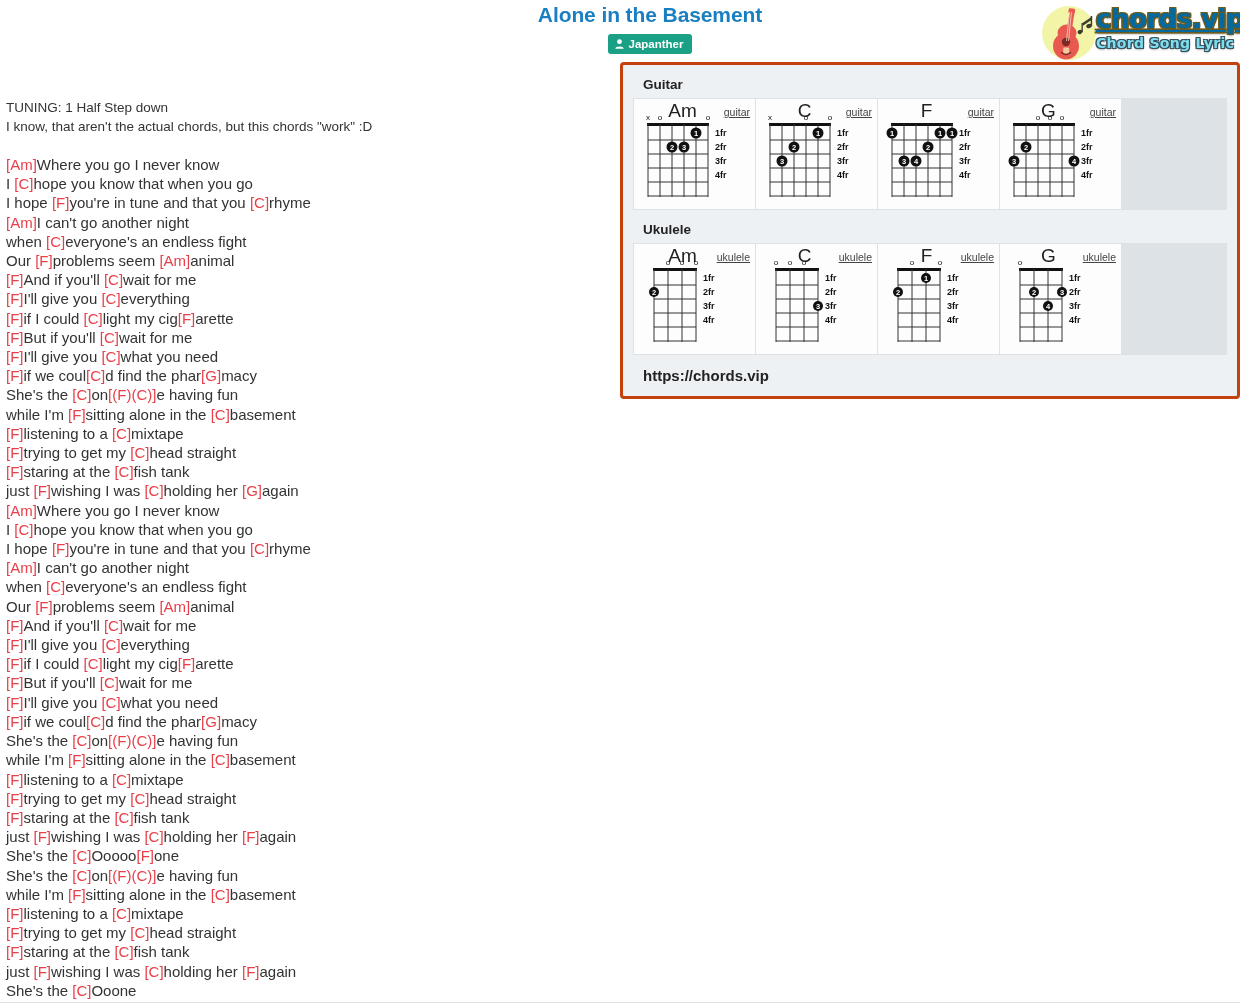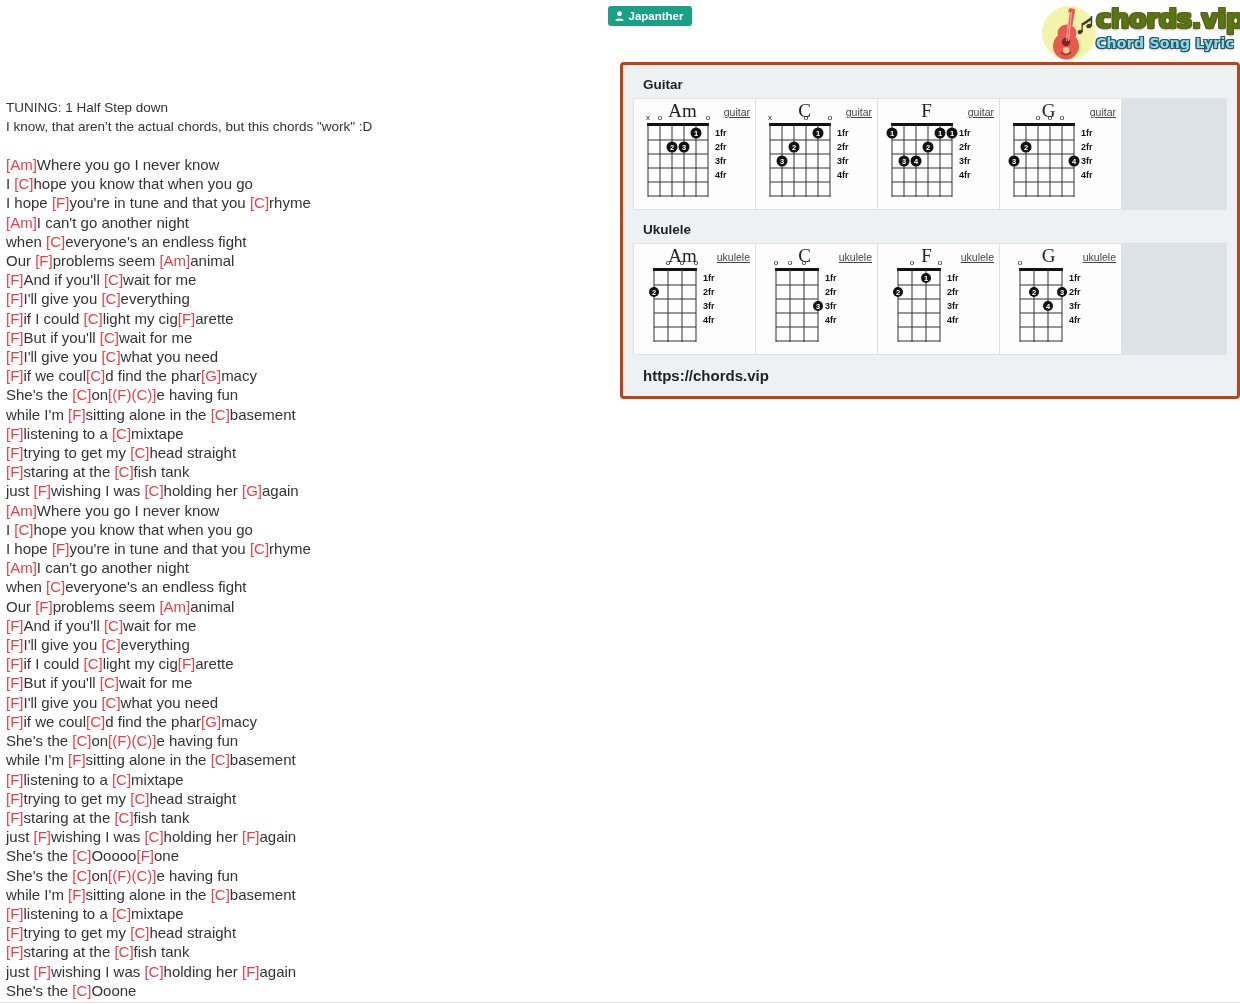--- a/index.html
+++ b/index.html
@@ -75,28 +75,29 @@
   .logo-guitar { position: absolute; left: 6px; top: 2px; }
   .logo-text-wrap {
     position: absolute;
     left: 56px;
     top: 0px;
     width: 144px;
   }
   .logo-main {
     font-size: 26px;
     font-weight: bold;
-    color: #4d7c0f;
+    color: #0369a1;
     letter-spacing: -0.5px;
     line-height: 30px;
     text-shadow:
       -1.4px -1.4px 0 #6b5a1e, 1.4px -1.4px 0 #6b5a1e,
       -1.4px 1.4px 0 #6b5a1e, 1.4px 1.4px 0 #6b5a1e,
       0 2px 2px rgba(0,0,0,.35);
     font-family: "DejaVu Sans", sans-serif;
+    text-decoration: underline;
   }
   .logo-sub {
     font-size: 14px;
     font-weight: bold;
     color: #7fdff0;
     letter-spacing: 0.3px;
     line-height: 18px;
     text-shadow:
       -1.2px -1.2px 0 #33505c, 1.2px -1.2px 0 #33505c,
       -1.2px 1.2px 0 #33505c, 1.2px 1.2px 0 #33505c,
@@ -176,21 +177,21 @@
     flex: 0 0 auto;
   }
   .dg-name {
     position: absolute;
     top: 1px;
     left: 0;
     width: 100%;
     text-align: center;
     padding-right: 24px;
     font-size: 19px;
-    font-family: Liberation Serif, serif;
+    font-family: Liberation Sans, sans-serif;
     color: #222;
     line-height: 21px;
   }
   .dg-inst {
     position: absolute;
     top: 7px;
     right: 5px;
     font-size: 10.5px;
     color: #444;
     text-decoration: underline;
@@ -212,20 +213,21 @@
     height: 1px;
     background: #e2e2e2;
   }
 </style>
 </head>
 <body>
 
 <div class="page-head">
 
   <div class="title-block">
+    <div class="song-title">Alone in the Basement</div>
     <div class="artist-badge">
       <span>
         <svg width="9" height="10" viewBox="0 0 9 10" aria-hidden="true">
           <circle cx="4.5" cy="2.7" r="2.4" fill="#ffffff"></circle>
           <path d="M0.3 9.7 C0.3 6.6 8.7 6.6 8.7 9.7 Z" fill="#ffffff"></path>
         </svg>
       </span>
       <span>Japanther</span>
     </div>
   </div>

